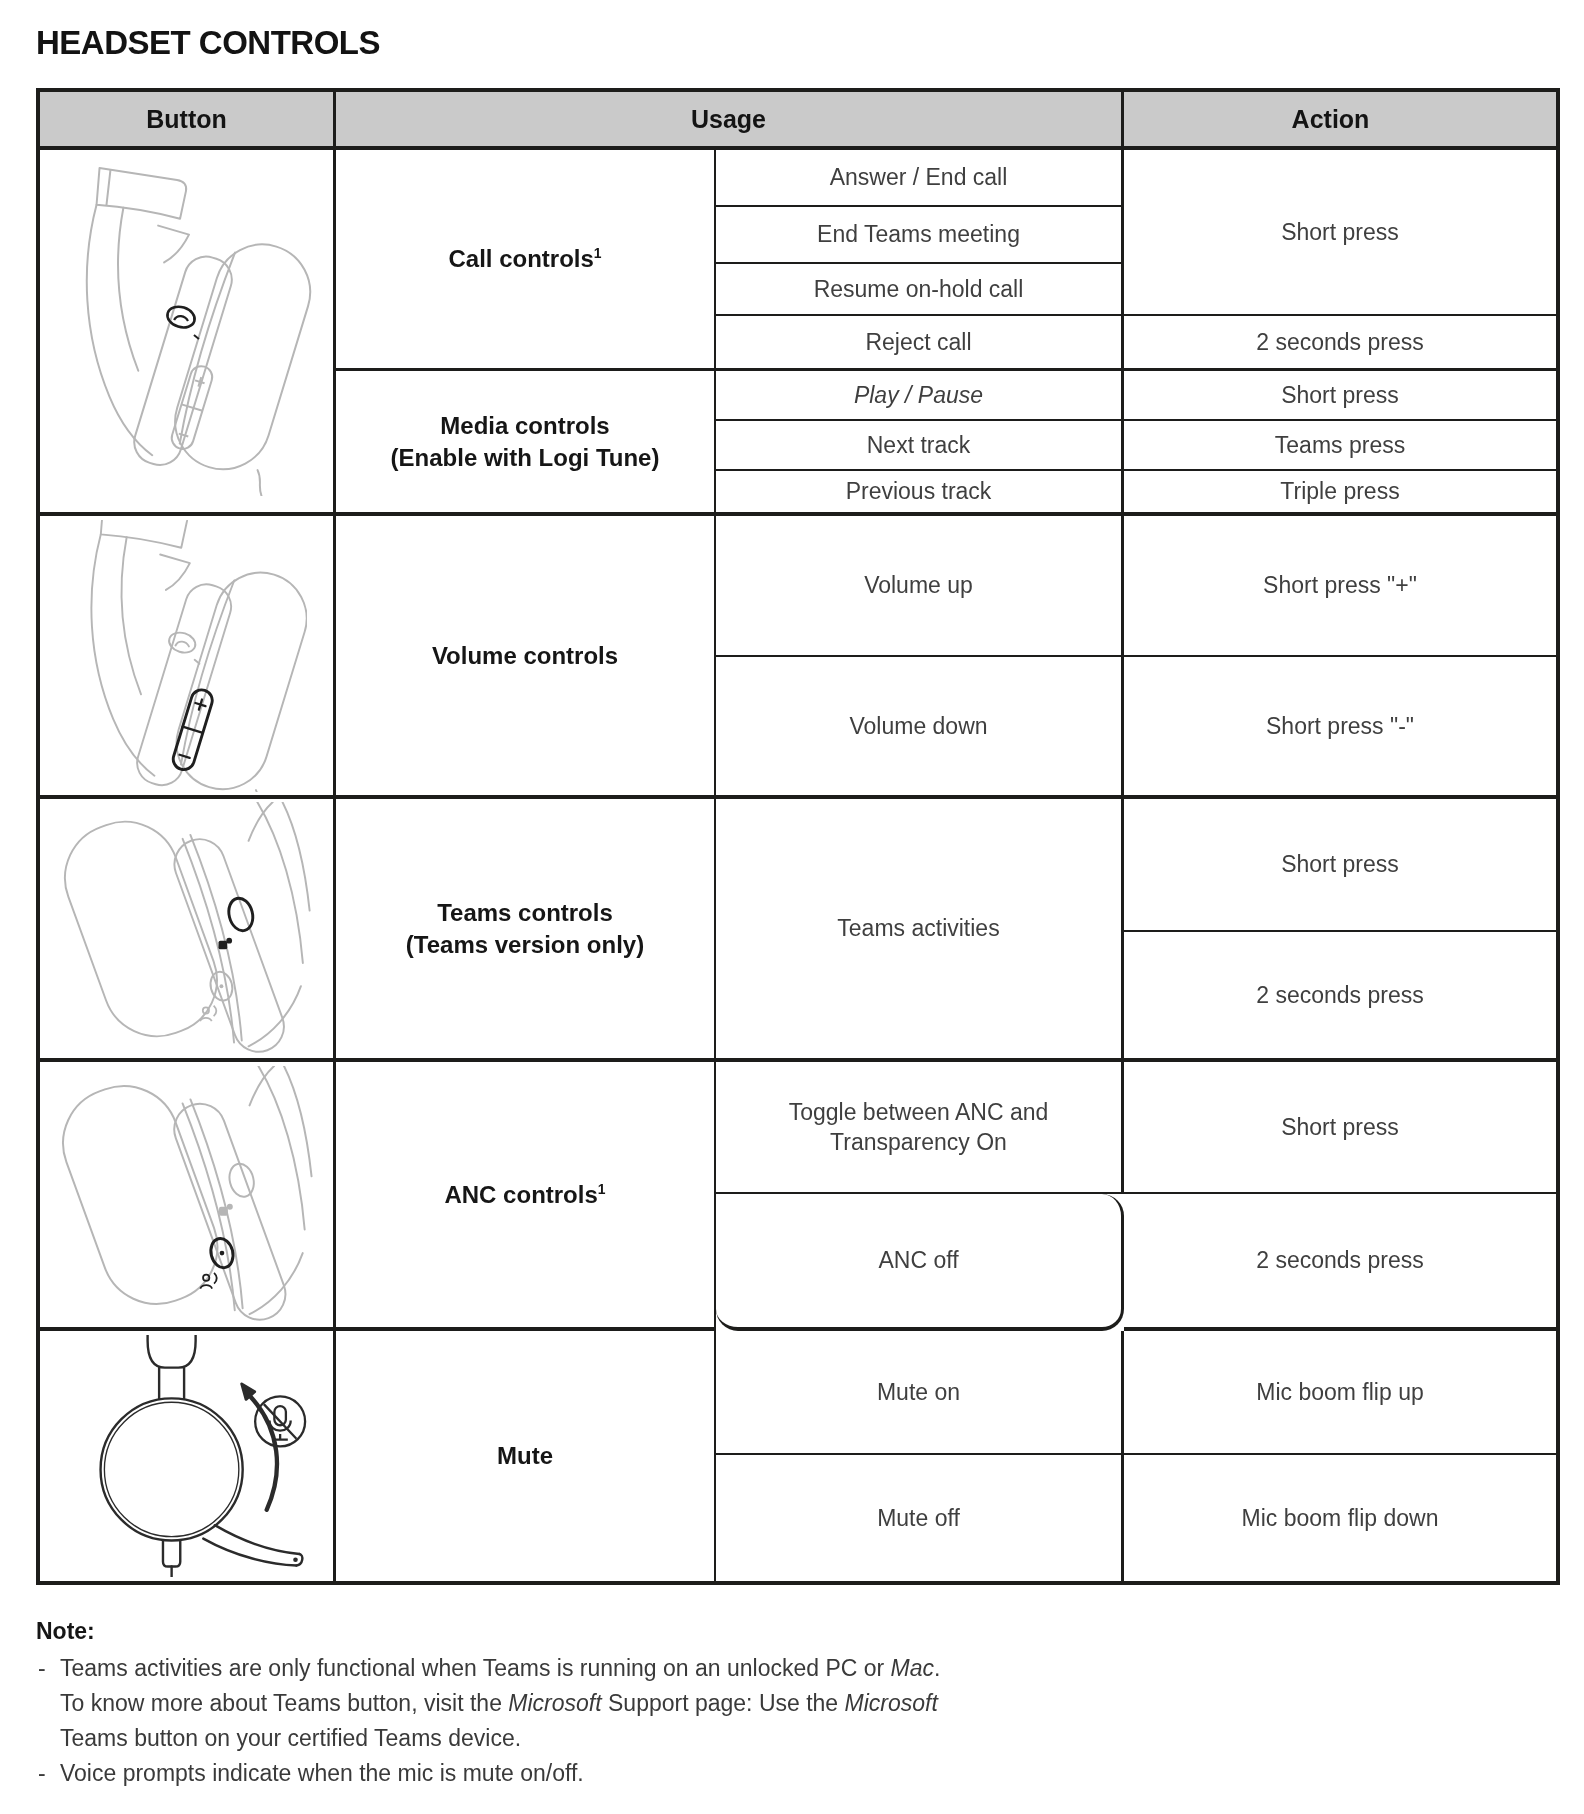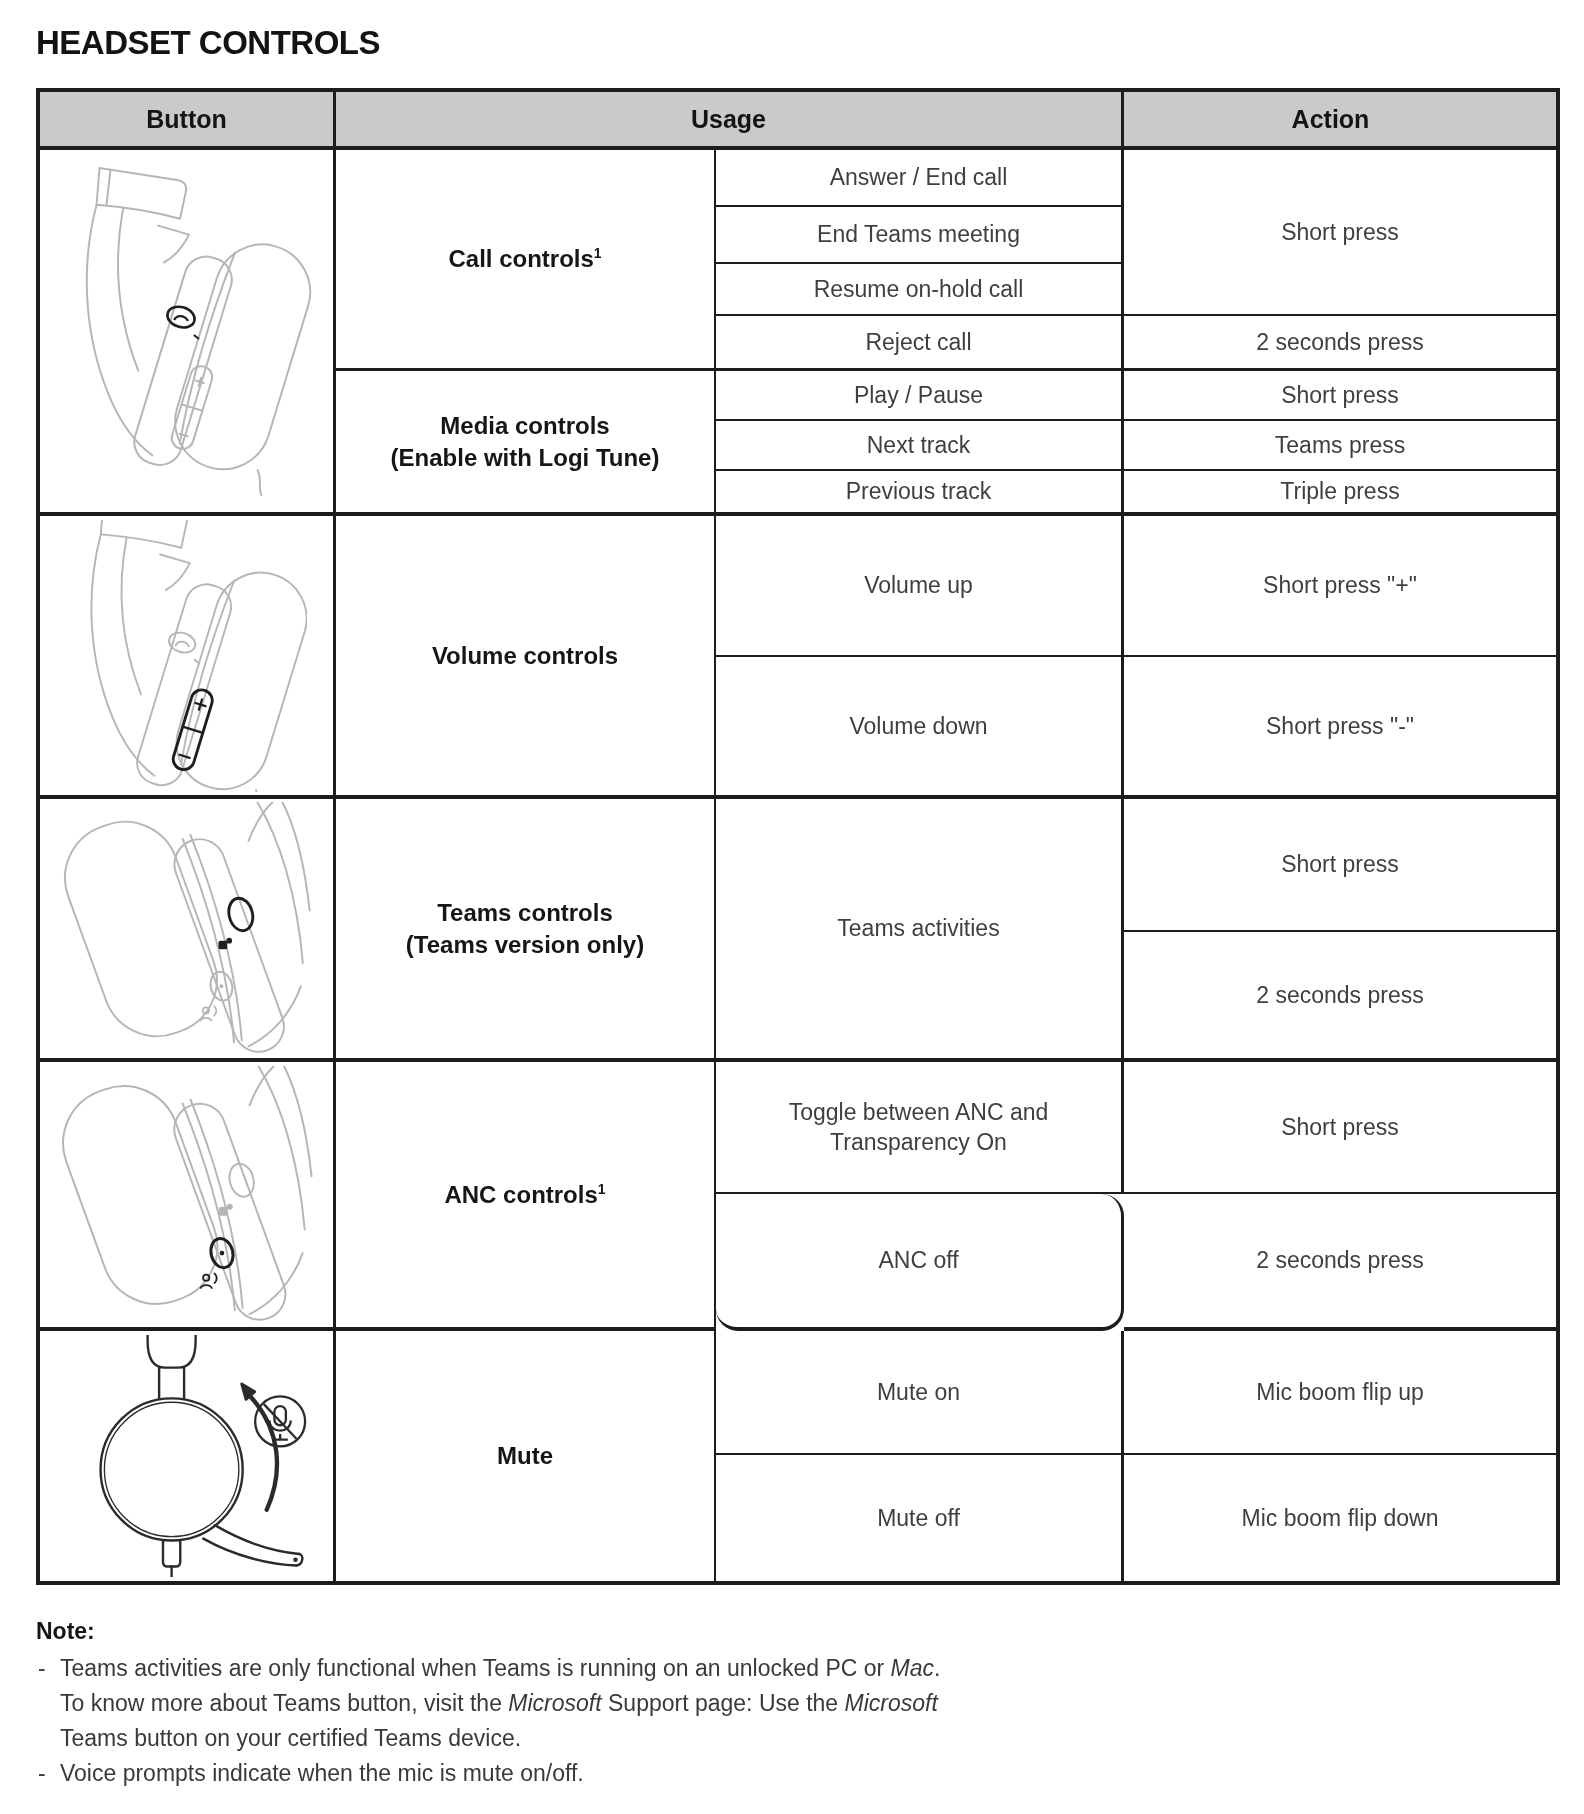--- a/index.html
+++ b/index.html
@@ -78,21 +78,21 @@
     <div class="cell c3" style="grid-column:3;grid-row:2;">Answer / End call</div>
     <div class="cell c4" style="grid-column:4;grid-row:2/5;">Short press</div>
     <div class="cell c3" style="grid-column:3;grid-row:3;text-align:right;">End Teams meeting</div>
     <div class="cell c3" style="grid-column:3;grid-row:4;">Resume on-hold call</div>
     <div class="cell c3 bb3" style="grid-column:3;grid-row:5;">Reject call</div>
     <div class="cell c4 bb3" style="grid-column:4;grid-row:5;">2 seconds press</div>
 
     <div class="cell lab bb4" style="grid-column:2;grid-row:6/9;">
       <span><span>Media controls</span><br><span>(Enable with Logi Tune)</span></span>
     </div>
-    <div class="cell c3" style="grid-column:3;grid-row:6;">Play / Pause</div>
+    <div class="cell c3" style="grid-column:3;grid-row:6;font-style:italic;">Play / Pause</div>
     <div class="cell c4" style="grid-column:4;grid-row:6;">Short press</div>
     <div class="cell c3" style="grid-column:3;grid-row:7;">Next track</div>
     <div class="cell c4" style="grid-column:4;grid-row:7;">Teams press</div>
     <div class="cell c3 bb4" style="grid-column:3;grid-row:8;">Previous track</div>
     <div class="cell c4 bb4" style="grid-column:4;grid-row:8;">Triple press</div>
 
     <div class="cell c1 bb4 imgcell" style="grid-column:1;grid-row:9/11;">
       <svg width="240" height="272" viewBox="0 24 250 284">
         <g fill="none" stroke="#b6b6b6" stroke-width="2" stroke-linecap="round" stroke-linejoin="round">
           <path d="M38,2 L116,14 C123,15 126,19 125,25 L119,53 C92,46 63,41 35,39 Z"></path>

